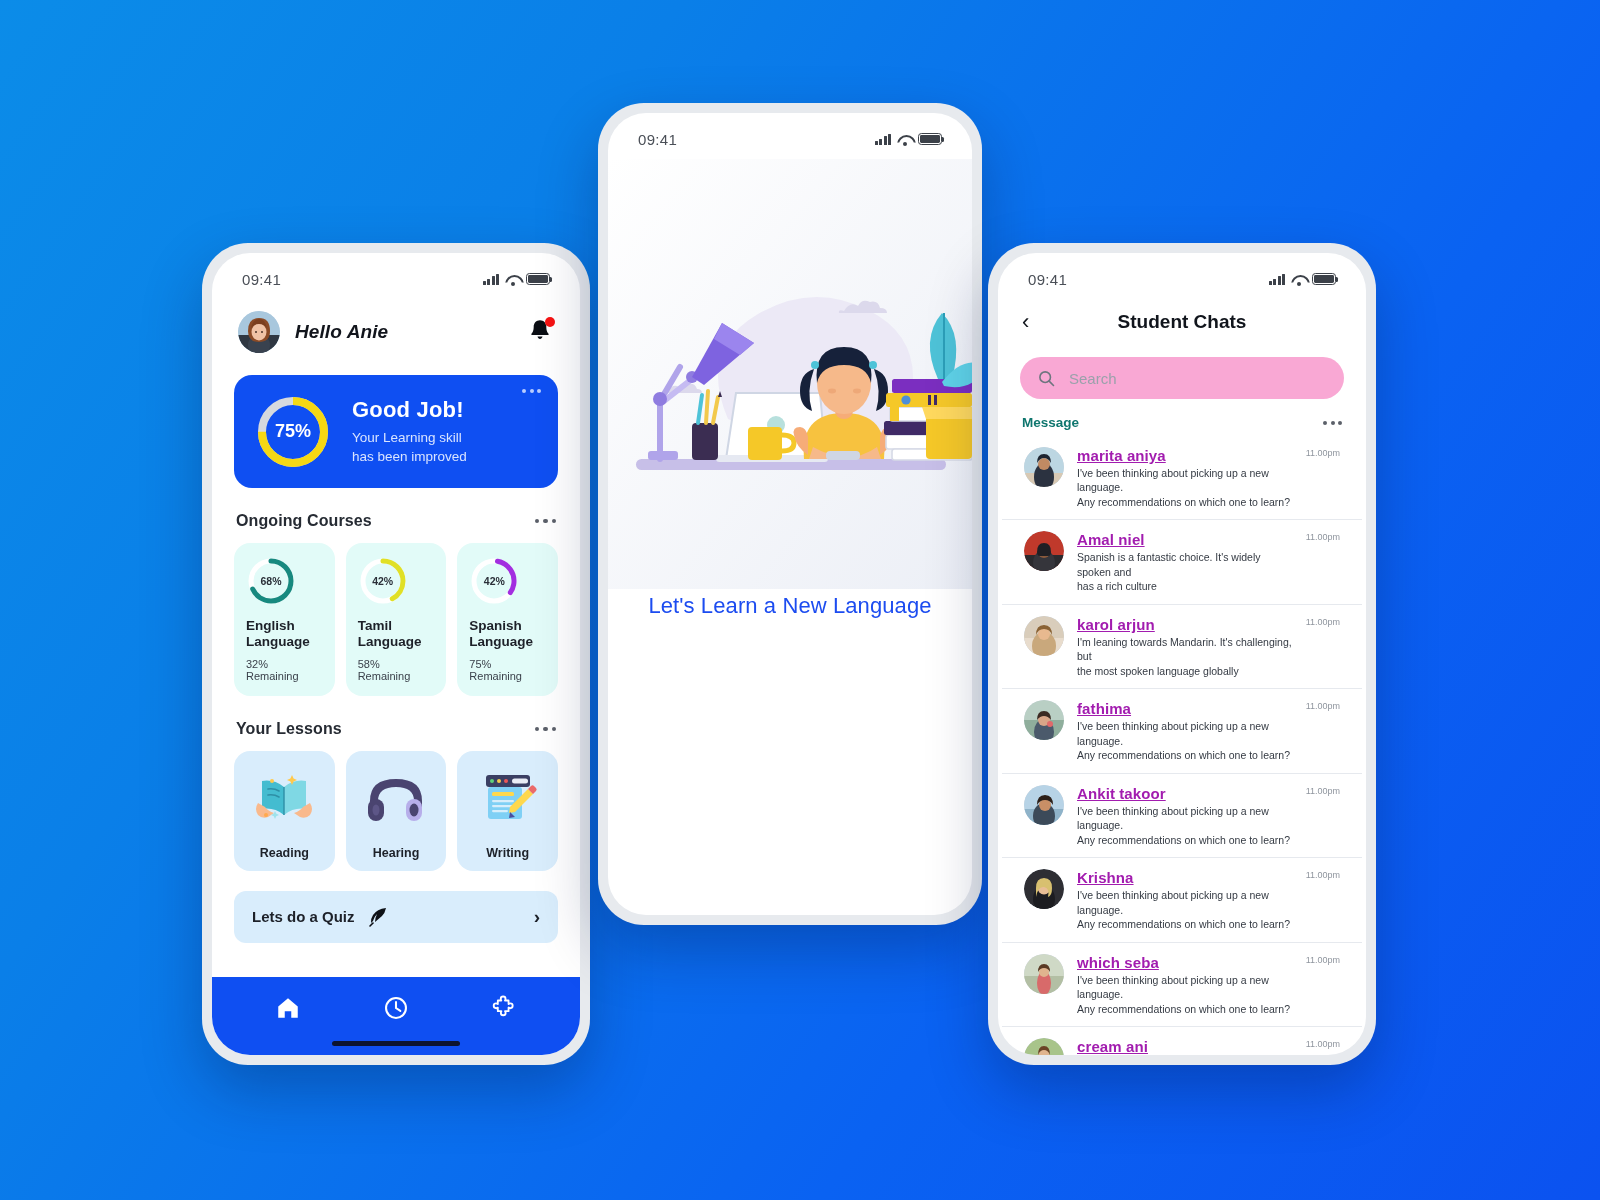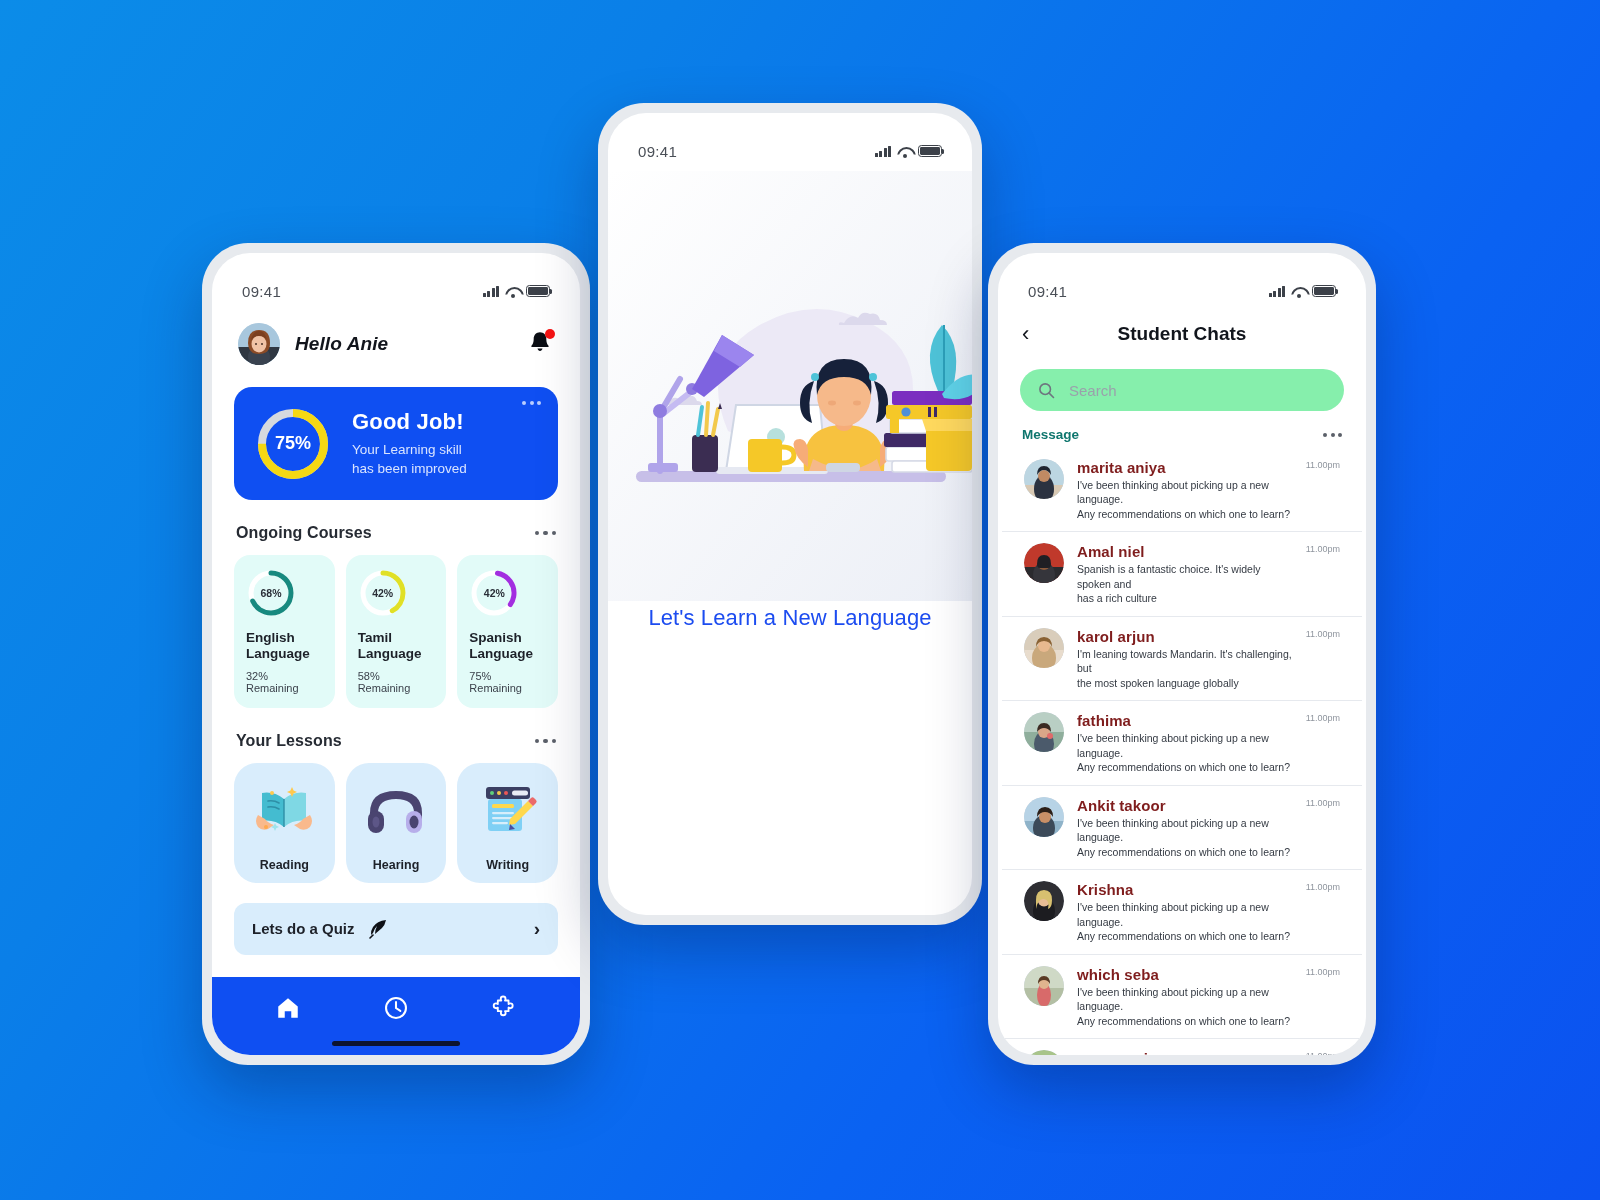--- a/index.html
+++ b/index.html
@@ -14,21 +14,21 @@
     padding:10px; box-shadow:0 26px 60px rgba(0,20,70,.30);
   }
   .screen { width:100%; height:100%; background:#fff; border-radius:38px; overflow:hidden; position:relative; }
 
   
   #phone-home { left:202px; top:243px; width:388px; height:822px; }
   #phone-onboarding { left:598px; top:103px; width:384px; height:822px; }
   #phone-chats { left:988px; top:243px; width:388px; height:822px; }
 
   
-  .statusbar { height:46px; display:flex; align-items:center; justify-content:space-between; padding:6px 30px 0 30px;margin-top:12px; }
+  .statusbar { height:46px; display:flex; align-items:center; justify-content:space-between; padding:6px 30px 0 30px; }
   .st-time { font-size:15px; color:#4a4f57; letter-spacing:.3px; }
   .st-icons { display:flex; align-items:center; gap:6px; }
   .sig { display:flex; align-items:flex-end; gap:1.5px; height:11px; }
   .sig i { width:3px; background:#3c4149; border-radius:.5px; display:block; }
   .sig i:nth-child(1){height:4px}.sig i:nth-child(2){height:6px}.sig i:nth-child(3){height:8.5px}.sig i:nth-child(4){height:11px}
   .wifi { width:15px; height:11px; position:relative; }
   .wifi:before { content:""; position:absolute; left:0; top:1px; width:15px; height:15px;
     border:2.4px solid #3c4149; border-radius:50%; clip-path:polygon(0 0,100% 0,100% 42%,0 42%); }
   .wifi:after { content:""; position:absolute; left:5.6px; top:8px; width:4px; height:4px; background:#3c4149; border-radius:50%; }
   .batt { width:24px; height:12px; border:1.6px solid #3c4149; border-radius:3.4px; position:relative; padding:1.4px; }
@@ -62,21 +62,21 @@
 
   .course-row { display:flex; gap:11px; padding:0 22px; margin-top:13px; }
   .course-card { flex:1; background:#e2fbf8; border-radius:16px; padding:13px 12px 14px 12px; min-width:0; }
   .cc-ring { width:50px; height:50px; position:relative; }
   .cc-pct { position:absolute; inset:0; display:flex; align-items:center; justify-content:center;
             font-size:10.5px; font-weight:bold; color:#2a2f38; }
   .cc-name { font-size:13.5px; font-weight:bold; color:#1d2129; line-height:1.22; margin-top:12px; }
   .cc-rem { font-size:11px; color:#3b414b; margin-top:7px; }
 
   .lesson-row { display:flex; gap:11px; padding:0 22px; margin-top:13px; }
-  .lesson-card { flex:1; background:#d9edfc; border-radius:23px; height:120px;
+  .lesson-card { flex:1; background:#d9edfc; border-radius:16px; height:120px;
     display:flex; flex-direction:column; align-items:center; justify-content:space-between; padding-bottom:11px; }
   .lesson-art { flex:1; display:flex; align-items:center; justify-content:center; width:100%; }
   .lesson-label { font-size:12.5px; font-weight:bold; color:#1d2129; }
 
   .quiz-bar { margin:20px 22px 0 22px; height:52px; background:#d9edfc; border-radius:12px;
     display:flex; align-items:center; padding:0 18px; }
   .quiz-label { font-size:15px; font-weight:bold; color:#1d2129; }
   .quiz-chevron { margin-left:auto; font-size:19px; color:#1d2129; font-weight:bold; line-height:1; }
 
   .bottom-nav { position:absolute; left:0; right:0; bottom:0; height:78px; background:#0f4ff2;
@@ -88,36 +88,36 @@
   .onb-art { position:relative; width:100%; height:430px; overflow:hidden; }
   .onb-title { text-align:center; font-size:22px; font-weight:normal; color:#1c4cf0; margin-top:4px; letter-spacing:.1px; }
   .get-started { position:absolute; left:26px; right:26px; bottom:110px; height:50px; background:#0f4ff2;
     border:none; border-radius:10px; color:#fff; font-size:15.5px; font-weight:bold;
     font-family:"Liberation Sans", sans-serif; cursor:pointer; letter-spacing:.2px; }
 
   
   .chat-head { display:flex; align-items:center; padding:6px 24px 0 24px; position:relative; height:40px; }
   .back-arrow { font-size:22px; color:#11151c; line-height:1; font-weight:500; }
   .chat-title { position:absolute; left:0; right:0; text-align:center; font-size:19px; font-weight:bold; color:#11151c; pointer-events:none; }
-  .search-box { margin:18px 22px 0 22px; height:42px; background:#86efac; border-radius:22px;
+  .search-box { margin:18px 22px 0 22px; height:42px; background:#f9a8d4; border-radius:22px;
     display:flex; align-items:center; padding:0 18px;justify-content:center; }
   .search-input { border:none; background:transparent; outline:none; margin-left:14px; flex:1;
     font-size:15px; color:#3a4048; font-family:"Liberation Sans", sans-serif; }
   .search-input::placeholder { color:#9aa1ab; }
   .msg-head { display:flex; align-items:center; padding:0 24px; margin-top:16px; }
   .msg-label { font-size:13.5px; font-weight:bold; color:#0f766e; }
   .msg-dots { margin-left:auto; display:flex; gap:3.5px; }
   .msg-dots i { width:4px; height:4px; background:#5b6069; border-radius:50%; display:block; }
 
   .chat-list { margin-top:6px; }
   .chat-item { display:flex; align-items:flex-start; padding:11px 22px 10px 22px;
     border-bottom:1px solid #e6e9ee; margin:0 4px; position:relative; }
   .chat-av { width:40px; height:40px; border-radius:50%; flex:0 0 auto; overflow:hidden; position:relative; background:#cdd6de; }
   .chat-body { margin-left:13px; flex:1; min-width:0; padding-right:44px; }
-  .chat-name { font-size:15px; font-weight:bold; color:#7f1d1d; letter-spacing:.1px; }
+  .chat-name { font-size:15px; font-weight:bold; color:#a21caf; letter-spacing:.1px;text-decoration:underline; }
   .chat-snippet { font-size:10.5px; color:#343a43; line-height:1.38; margin-top:2px; }
   .chat-time { position:absolute; right:22px; top:12px; font-size:9px; color:#8f959e; }
 </style>
 </head>
 <body>
 
 <div class="phone" id="phone-home">
  <div class="screen">
 
   <div class="statusbar">

